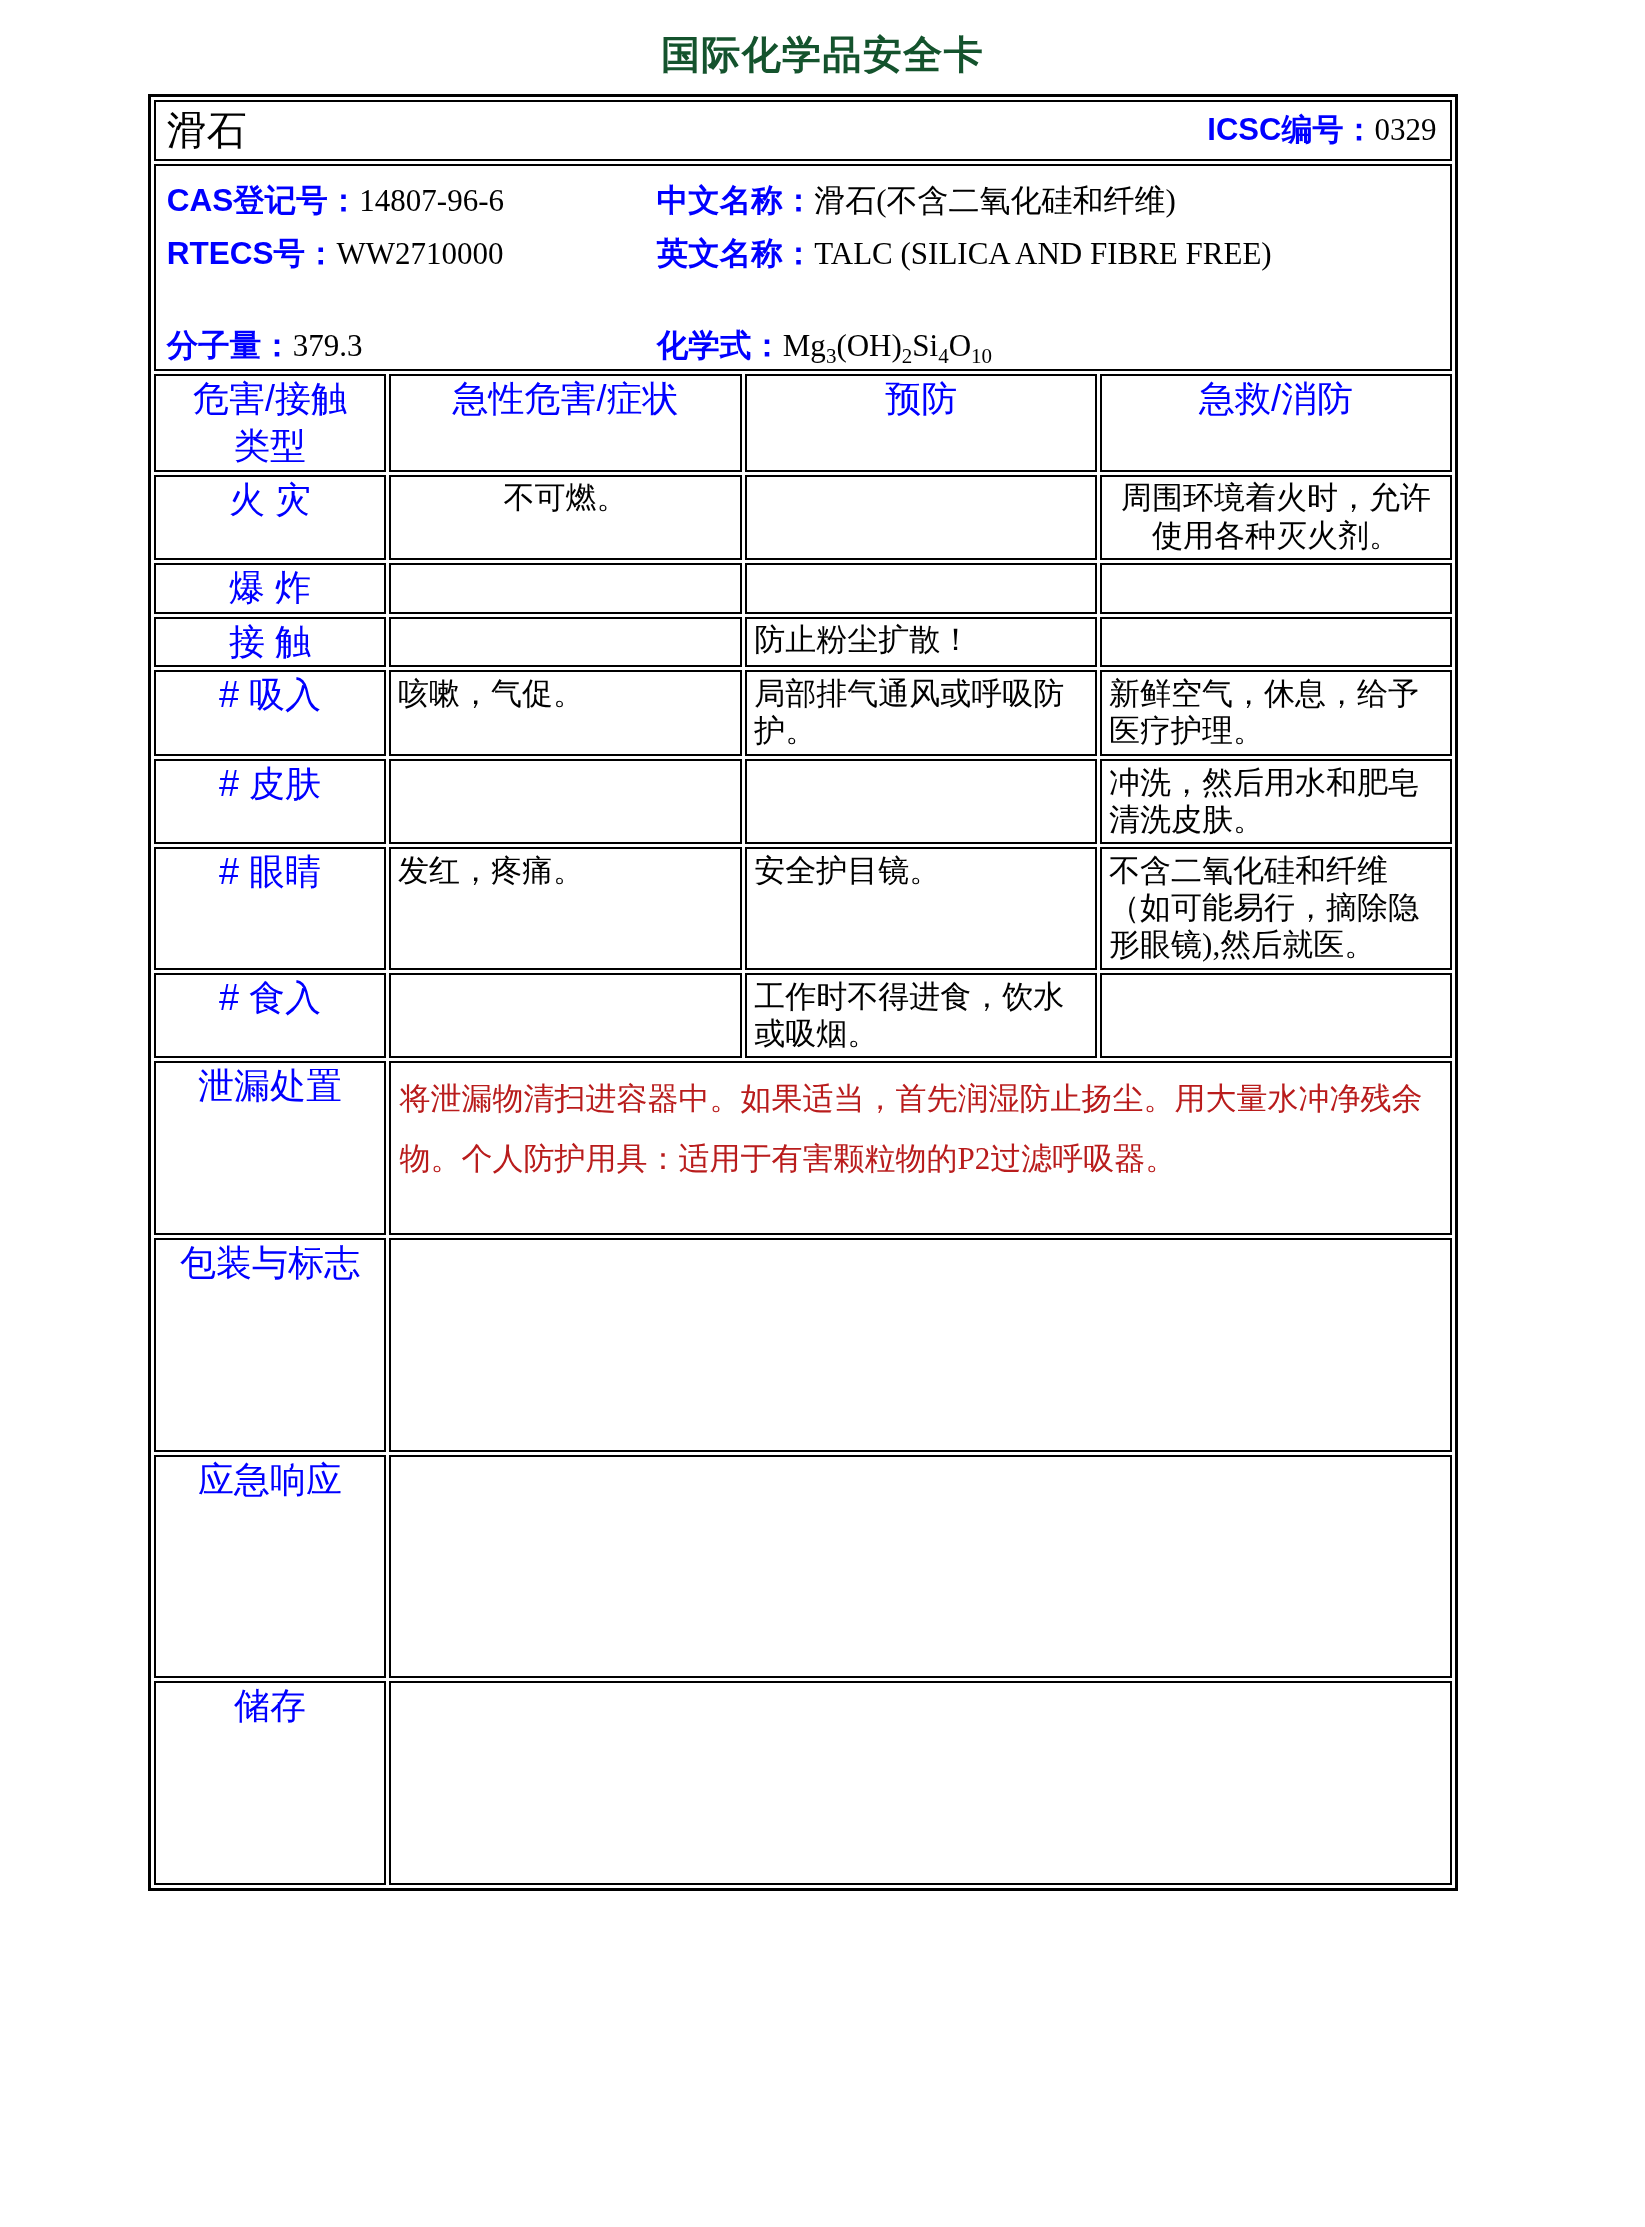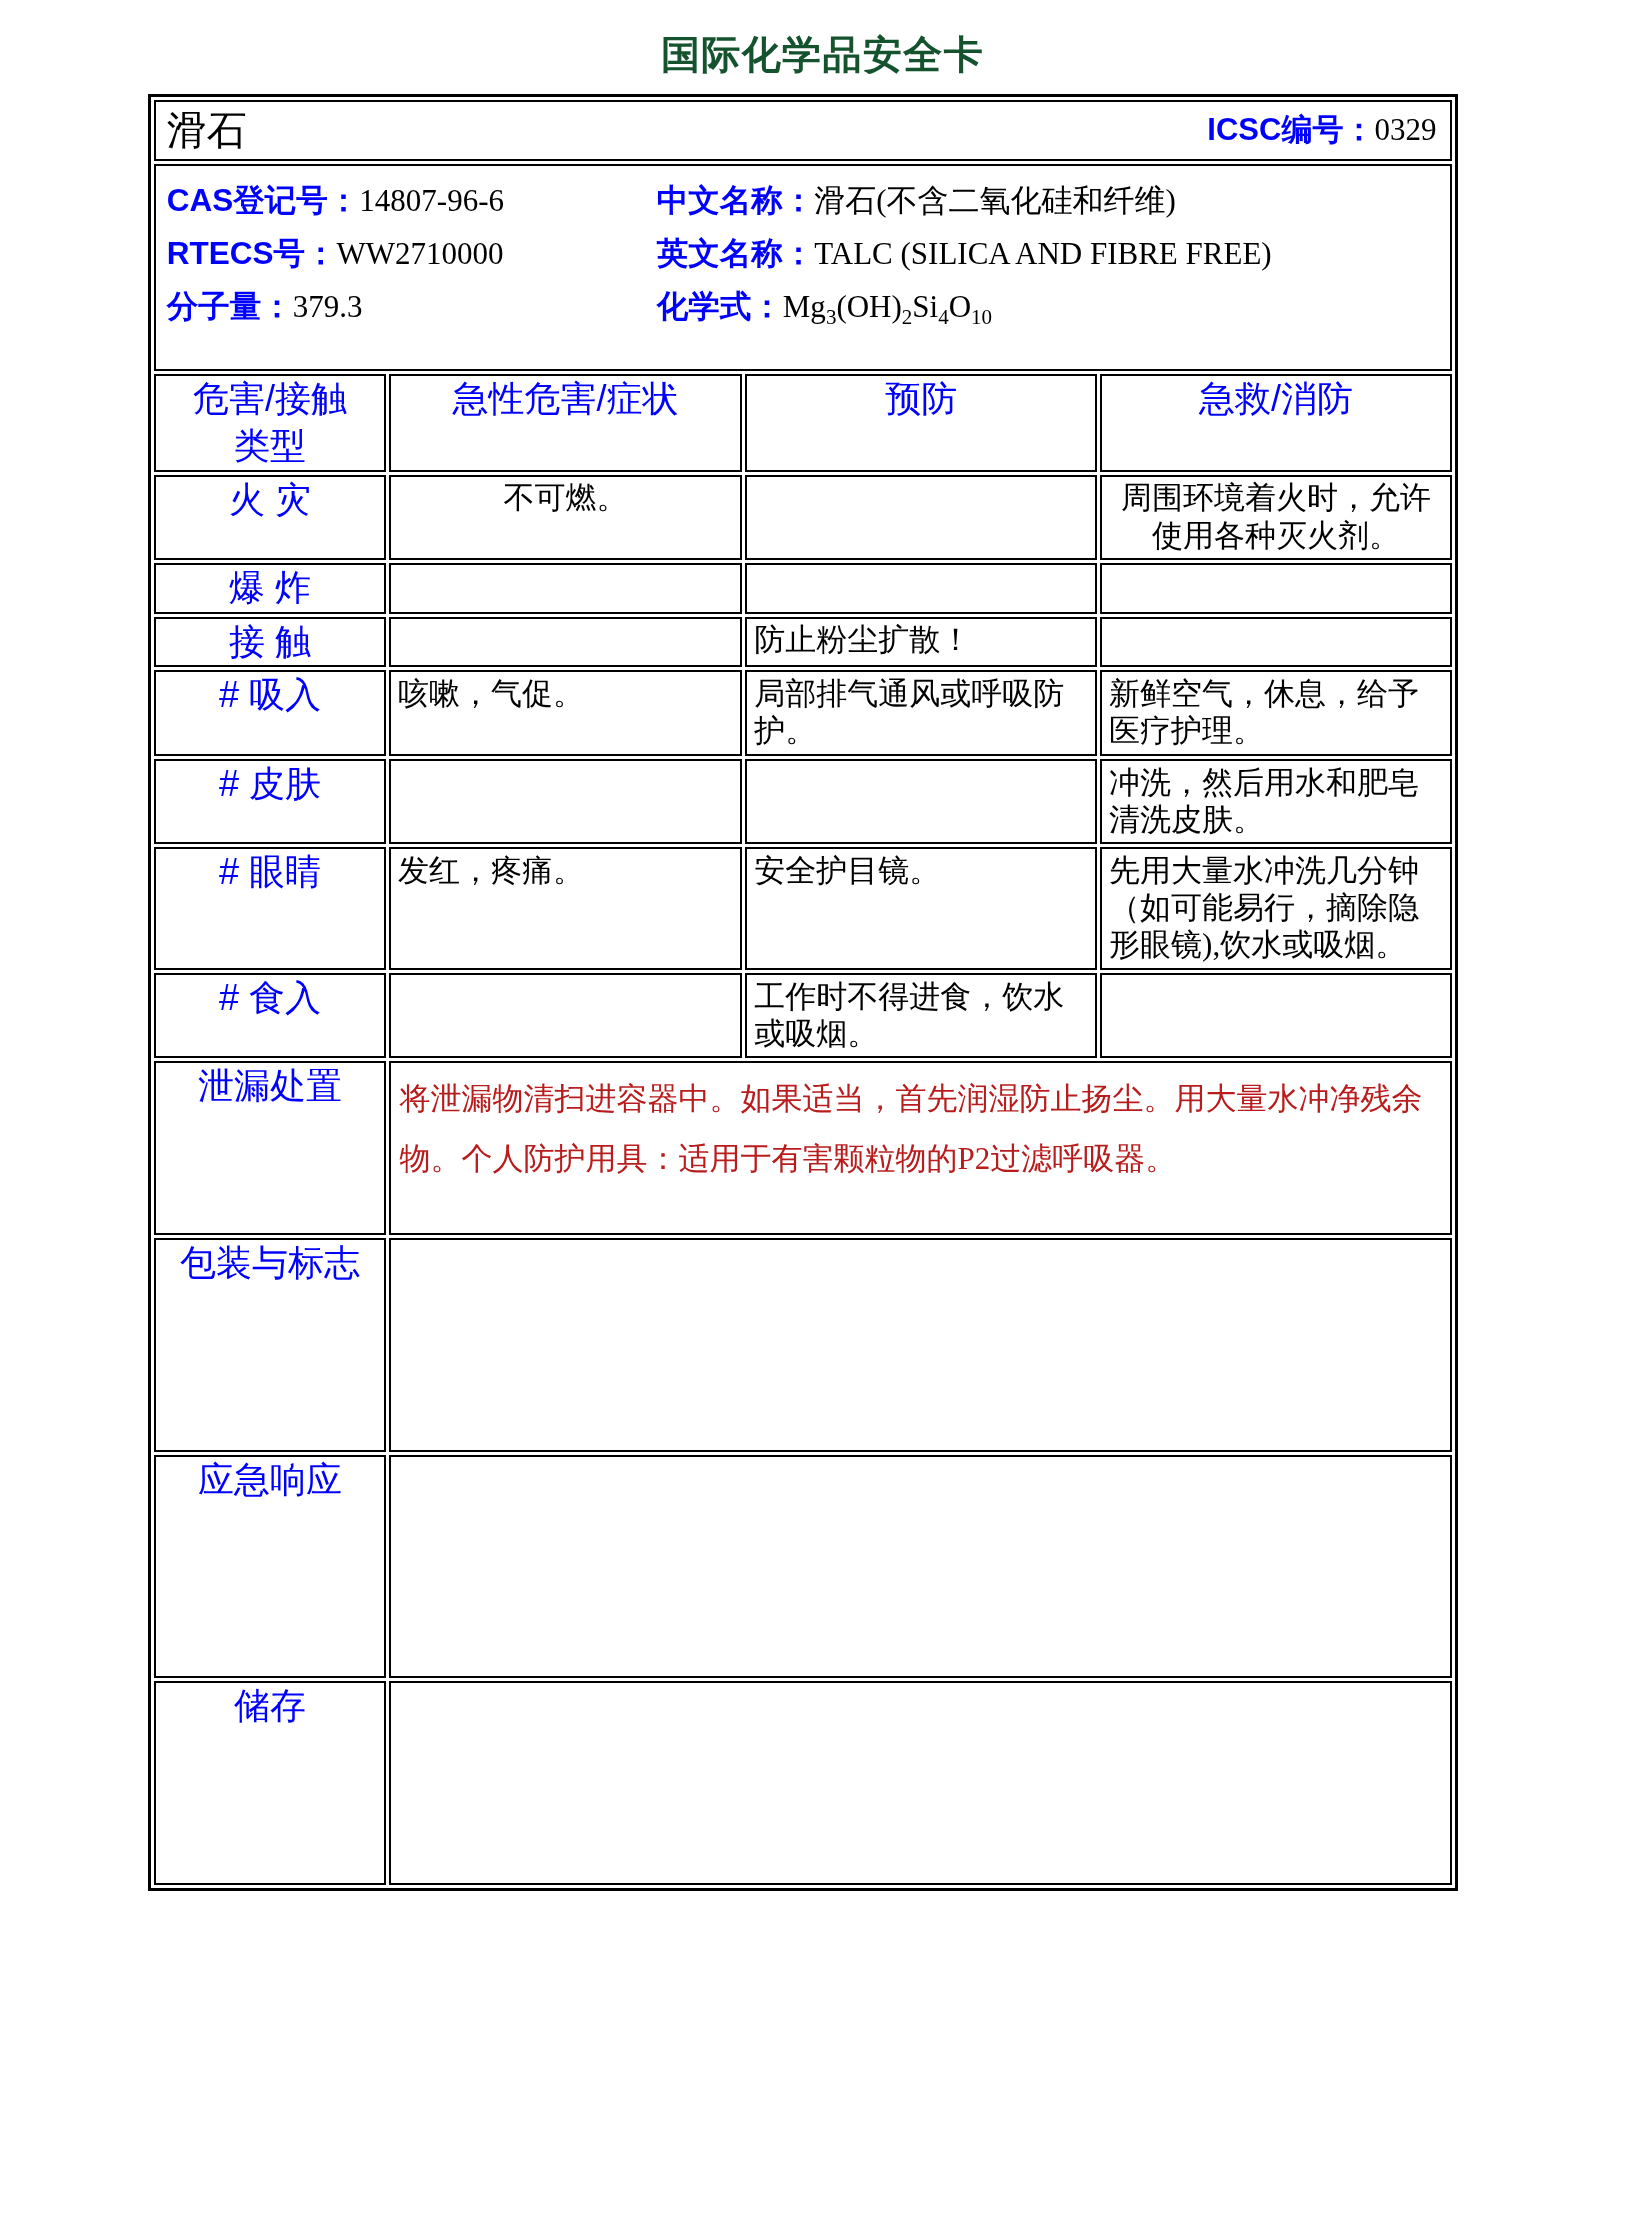--- a/index.html
+++ b/index.html
@@ -80,21 +80,21 @@
   .identity-pad { padding: 12.6px 7px 0 9.8px; }
   .identity-grid {
     display: grid;
     grid-template-columns: 490px auto;
     grid-auto-rows: 53px;
     align-items: start;
     font-size: 31px;
   }
   .identity-grid .line { white-space: nowrap; }
   .identity-grid .label { font-size: 31.5px; }
-  .identity-grid .row3 { }
+  .identity-grid .row3 { margin-top: 39px; }
   sub { font-size: 21px; line-height: 0; }
 
   th.hdr, td.cat {
     vertical-align: middle;
     text-align: center;
     font-family: "Liberation Sans", "DejaVu Sans", sans-serif;
     font-weight: normal;
     color: #0000ff;
     font-size: 36px;
     line-height: 1.3;
@@ -197,21 +197,21 @@
       <td class="cat"># 皮肤</td>
       <td class="body-cell"></td>
       <td class="body-cell"></td>
       <td class="body-cell">冲洗，然后用水和肥皂清洗皮肤。</td>
     </tr>
 
     <tr class="r-eyes">
       <td class="cat"># 眼睛</td>
       <td class="body-cell">发红，疼痛。</td>
       <td class="body-cell">安全护目镜。</td>
-      <td class="body-cell">先用大量水冲洗几分钟（如可能易行，摘除隐形眼镜),饮水或吸烟。</td>
+      <td class="body-cell">不含二氧化硅和纤维（如可能易行，摘除隐形眼镜),然后就医。</td>
     </tr>
 
     <tr class="r-ingestion">
       <td class="cat"># 食入</td>
       <td class="body-cell"></td>
       <td class="body-cell">工作时不得进食，饮水或吸烟。</td>
       <td class="body-cell"></td>
     </tr>
 
     <tr class="r-spill">

